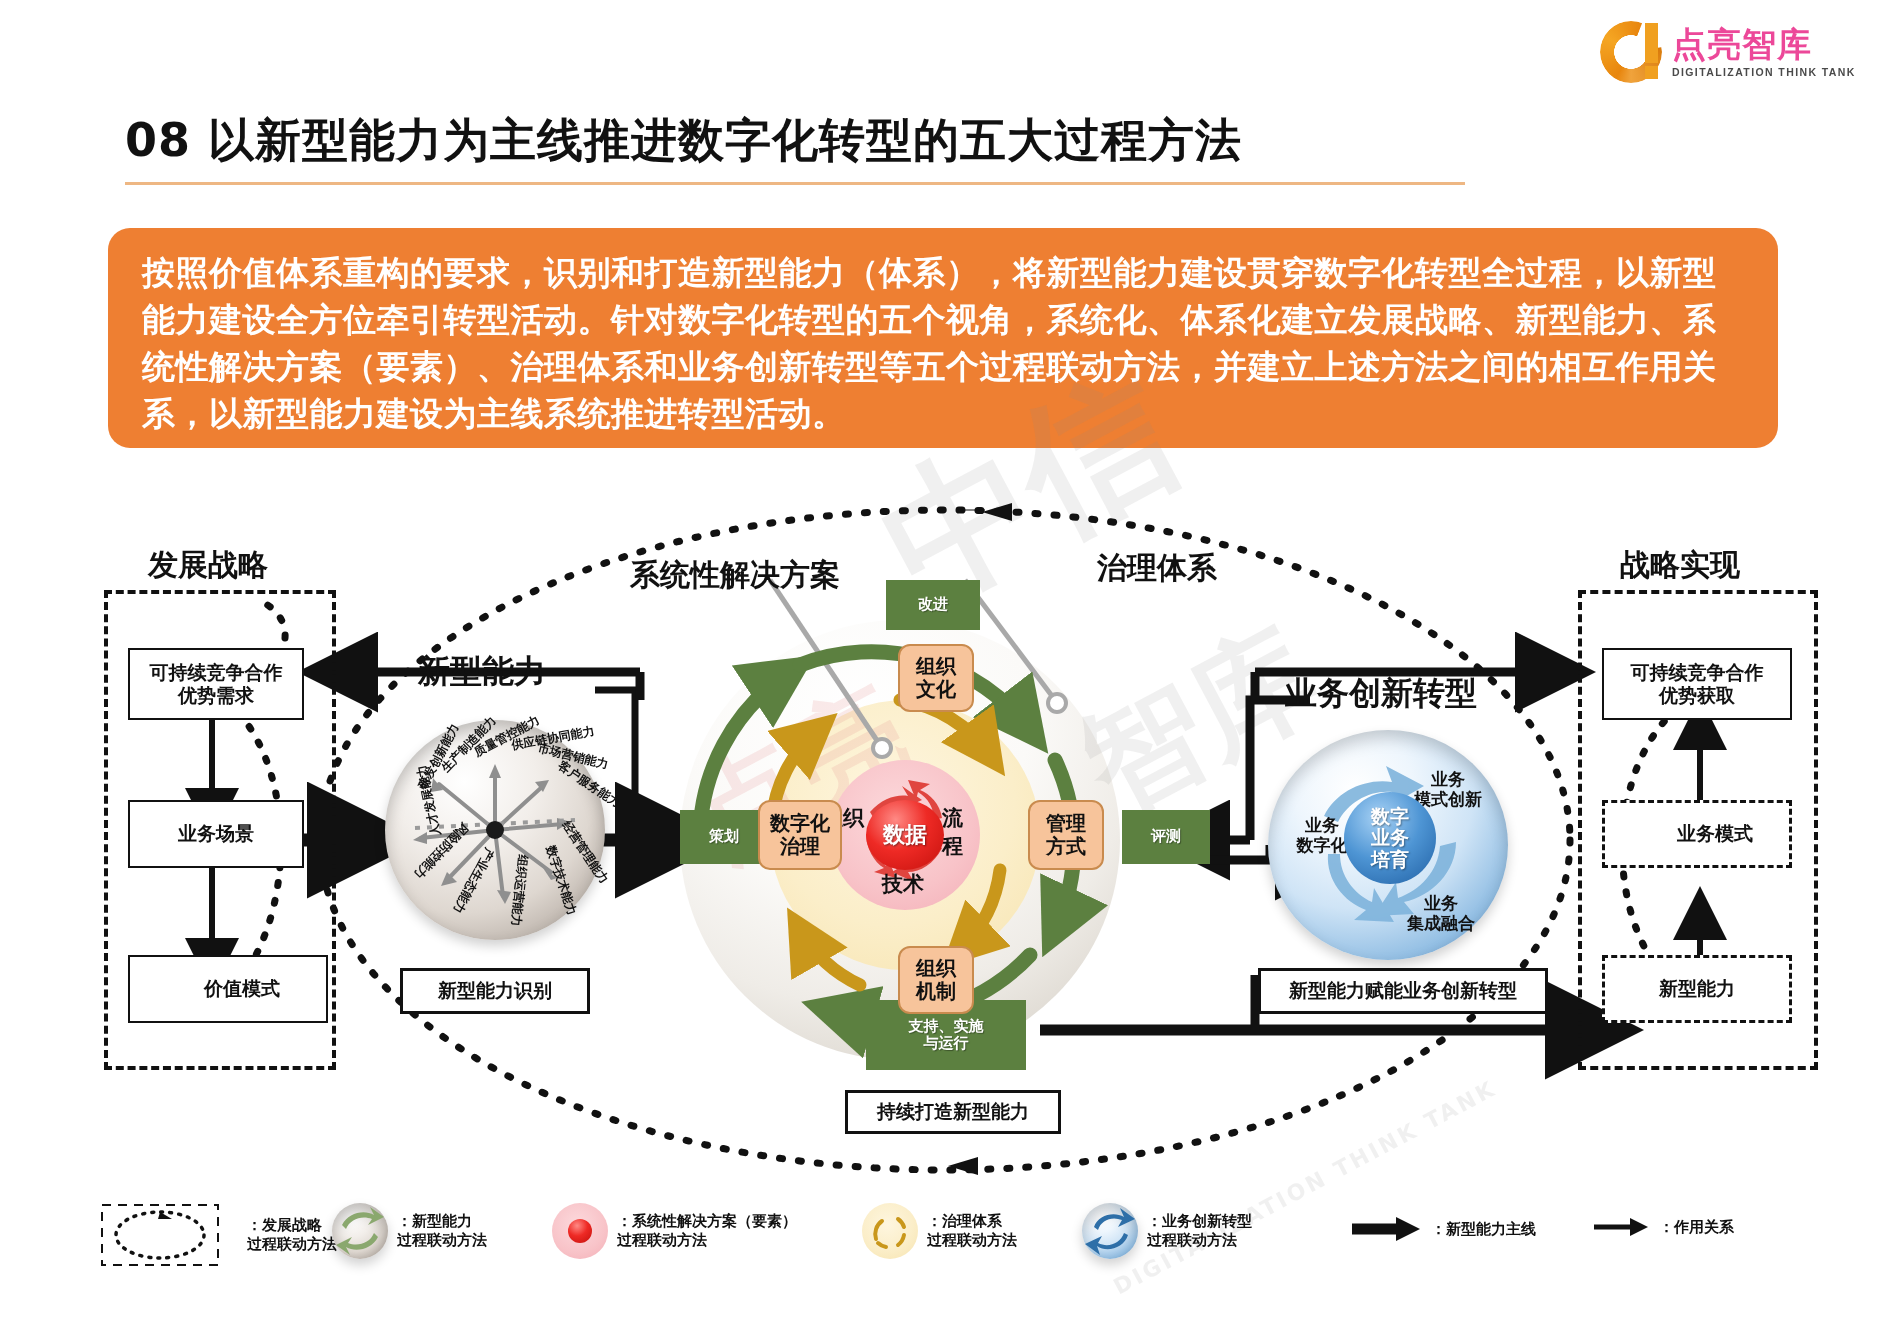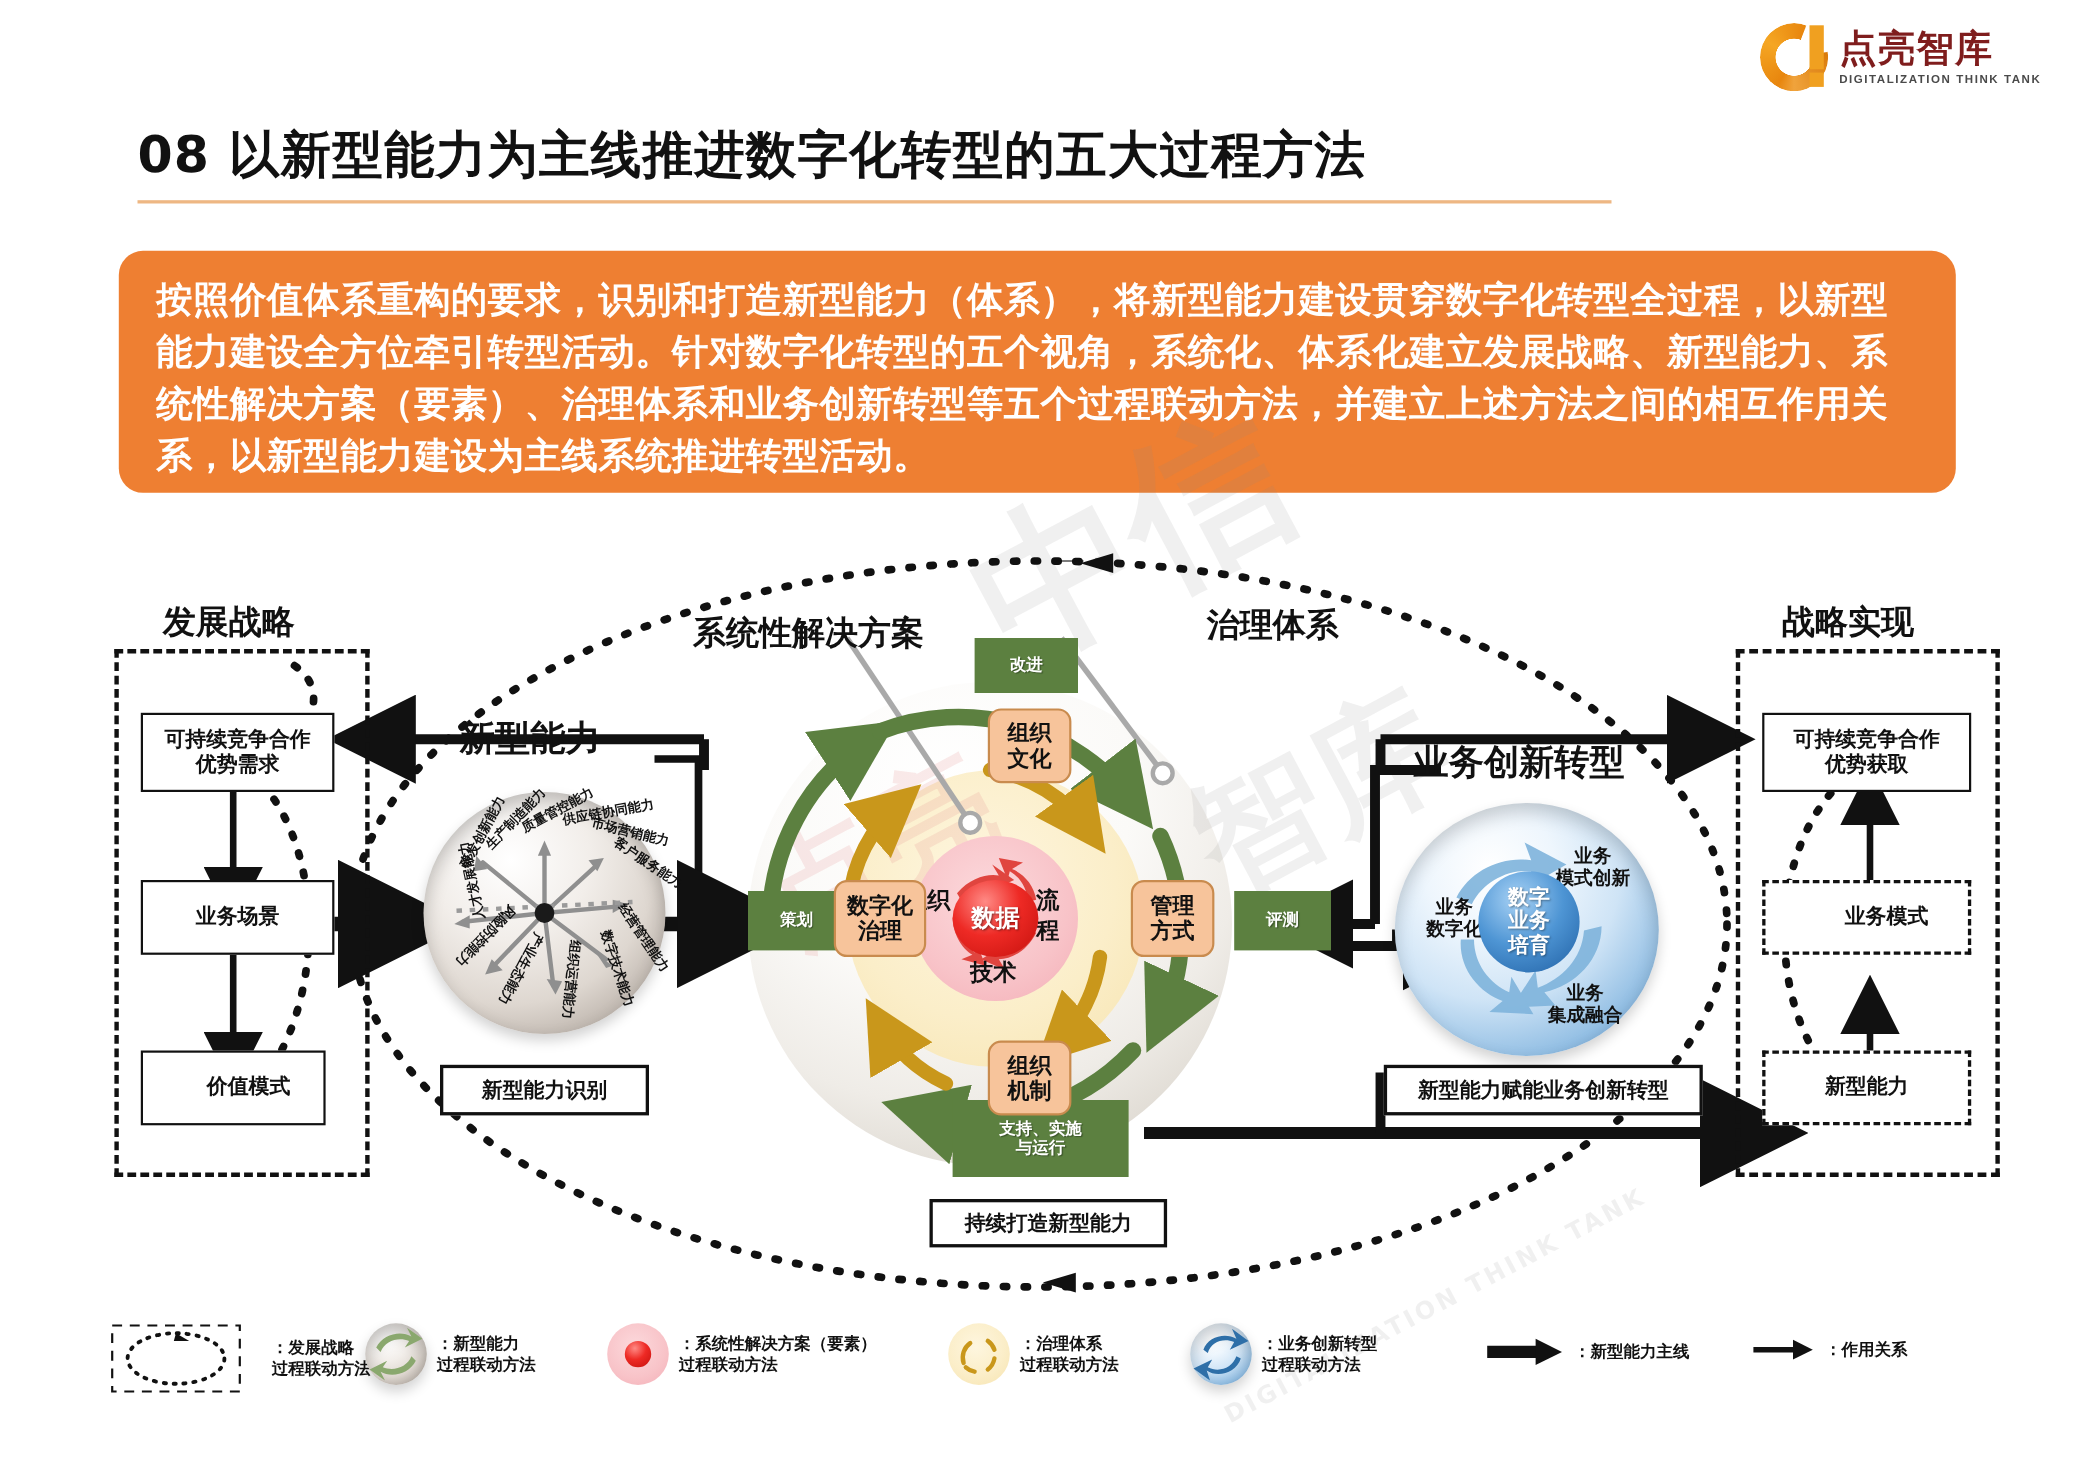--- a/index.html
+++ b/index.html
@@ -9,21 +9,21 @@
   
   #logo{top:12px;left:1600px;width:270px;height:80px;display:flex;align-items:center;gap:10px;}
   #logo .mark{width:62px;height:62px;position:relative;flex:0 0 auto;}
   #logo .mark .ring{position:absolute;inset:0;border-radius:50%;
      background:conic-gradient(from 210deg,#E8860E 0deg,#F5A623 90deg,#E8860E 170deg,#ffffff 172deg,#ffffff 230deg,#D97A0A 232deg,#F0A33C 330deg,#E8860E 360deg);
      -webkit-mask:radial-gradient(circle at 50% 50%, transparent 0 38%, #000 39%);
              mask:radial-gradient(circle at 50% 50%, transparent 0 38%, #000 39%);}
   #logo .mark .bar{position:absolute;right:4px;top:2px;width:13px;height:40px;background:#F0A020;}
   #logo .mark .dot{position:absolute;right:4px;bottom:4px;width:13px;height:13px;background:#F0A020;}
   #logo .txt{display:flex;flex-direction:column;justify-content:center;}
-  #logo .cn{font-size:34px;font-weight:bold;color:#7f1d1d;letter-spacing:1px;line-height:1;font-family:"DejaVu Sans",sans-serif;}
+  #logo .cn{font-size:34px;font-weight:bold;color:#ec4899;letter-spacing:1px;line-height:1;font-family:"DejaVu Sans",sans-serif;}
   #logo .en{font-size:10.5px;font-weight:bold;color:#4a4a4a;letter-spacing:1.4px;margin-top:5px;}
 
   
   #title{top:110px;left:125px;font-size:46px;font-weight:bold;color:#111;letter-spacing:1px;font-family:"DejaVu Sans",sans-serif;white-space:nowrap;}
   #title-rule{top:182px;left:125px;width:1340px;height:3px;background:#E07B1E;opacity:.55;}
 
   
   #summary{top:228px;left:108px;width:1670px;height:220px;background:#EE7F32;border-radius:22px;
            box-sizing:border-box;padding:22px 34px;color:#fff;font-size:33px;font-weight:bold;
            line-height:1.42;letter-spacing:.5px;font-family:"DejaVu Sans",sans-serif;}
@@ -173,21 +173,21 @@
     <path d="M860 985 A 135 135 0 0 1 800 930" marker-end="url(#ahGold)"></path>
   </g>
 </svg>
 
 <div class="abs sec-h" style="top:545px;left:148px;">发展战略</div>
 <div class="abs dashgrp" style="top:590px;left:104px;width:232px;height:480px;"></div>
 
 <div class="abs pbox" style="top:648px;left:128px;width:176px;height:72px;white-space:pre-line;">可持续竞争合作
 优势需求</div>
 <div class="abs pbox" style="top:800px;left:128px;width:176px;height:68px;">业务场景</div>
-<div class="abs pbox" style="top:955px;left:128px;width:168px;height:68px;padding-left:28px;">价值模式</div>
+<div class="abs pbox" style="top:955px;left:128px;width:200px;height:68px;padding-left:28px;">价值模式</div>
 
 <div class="abs sec-h" style="top:650px;left:418px;font-size:32px;">新型能力</div>
 
 <div class="abs sphere-grey" style="top:720px;left:385px;width:220px;height:220px;">
   <svg style="position:absolute;inset:0;width:220px;height:220px;">
     <g stroke="#8f8f8f" stroke-width="4" fill="none" stroke-linecap="round">
       <line x1="110" y1="110" x2="110" y2="52"></line>
         <line x1="110" y1="110" x2="158" y2="66"></line>
       <line x1="110" y1="110" x2="178" y2="104"></line>
         <line x1="110" y1="110" x2="166" y2="152"></line>

